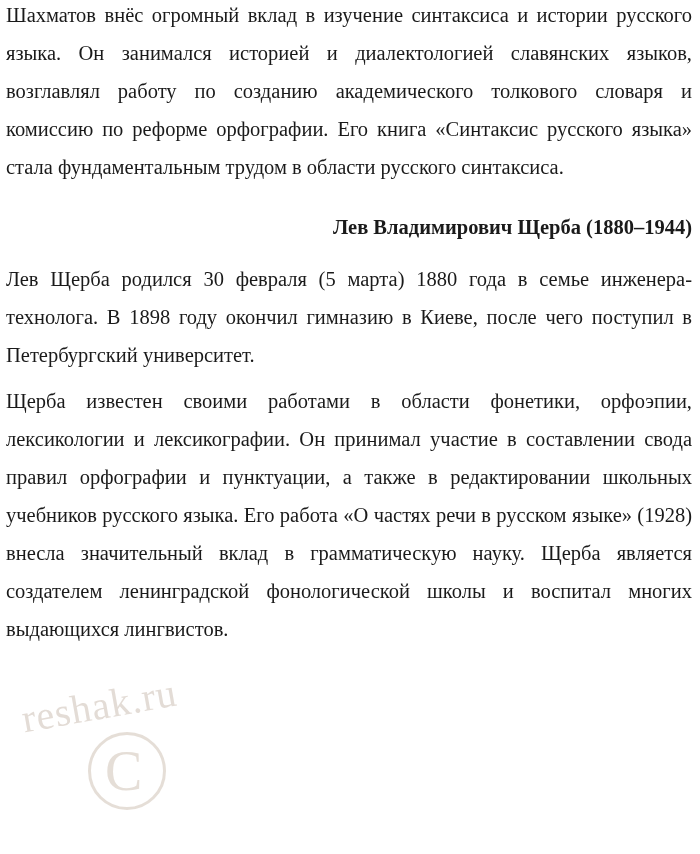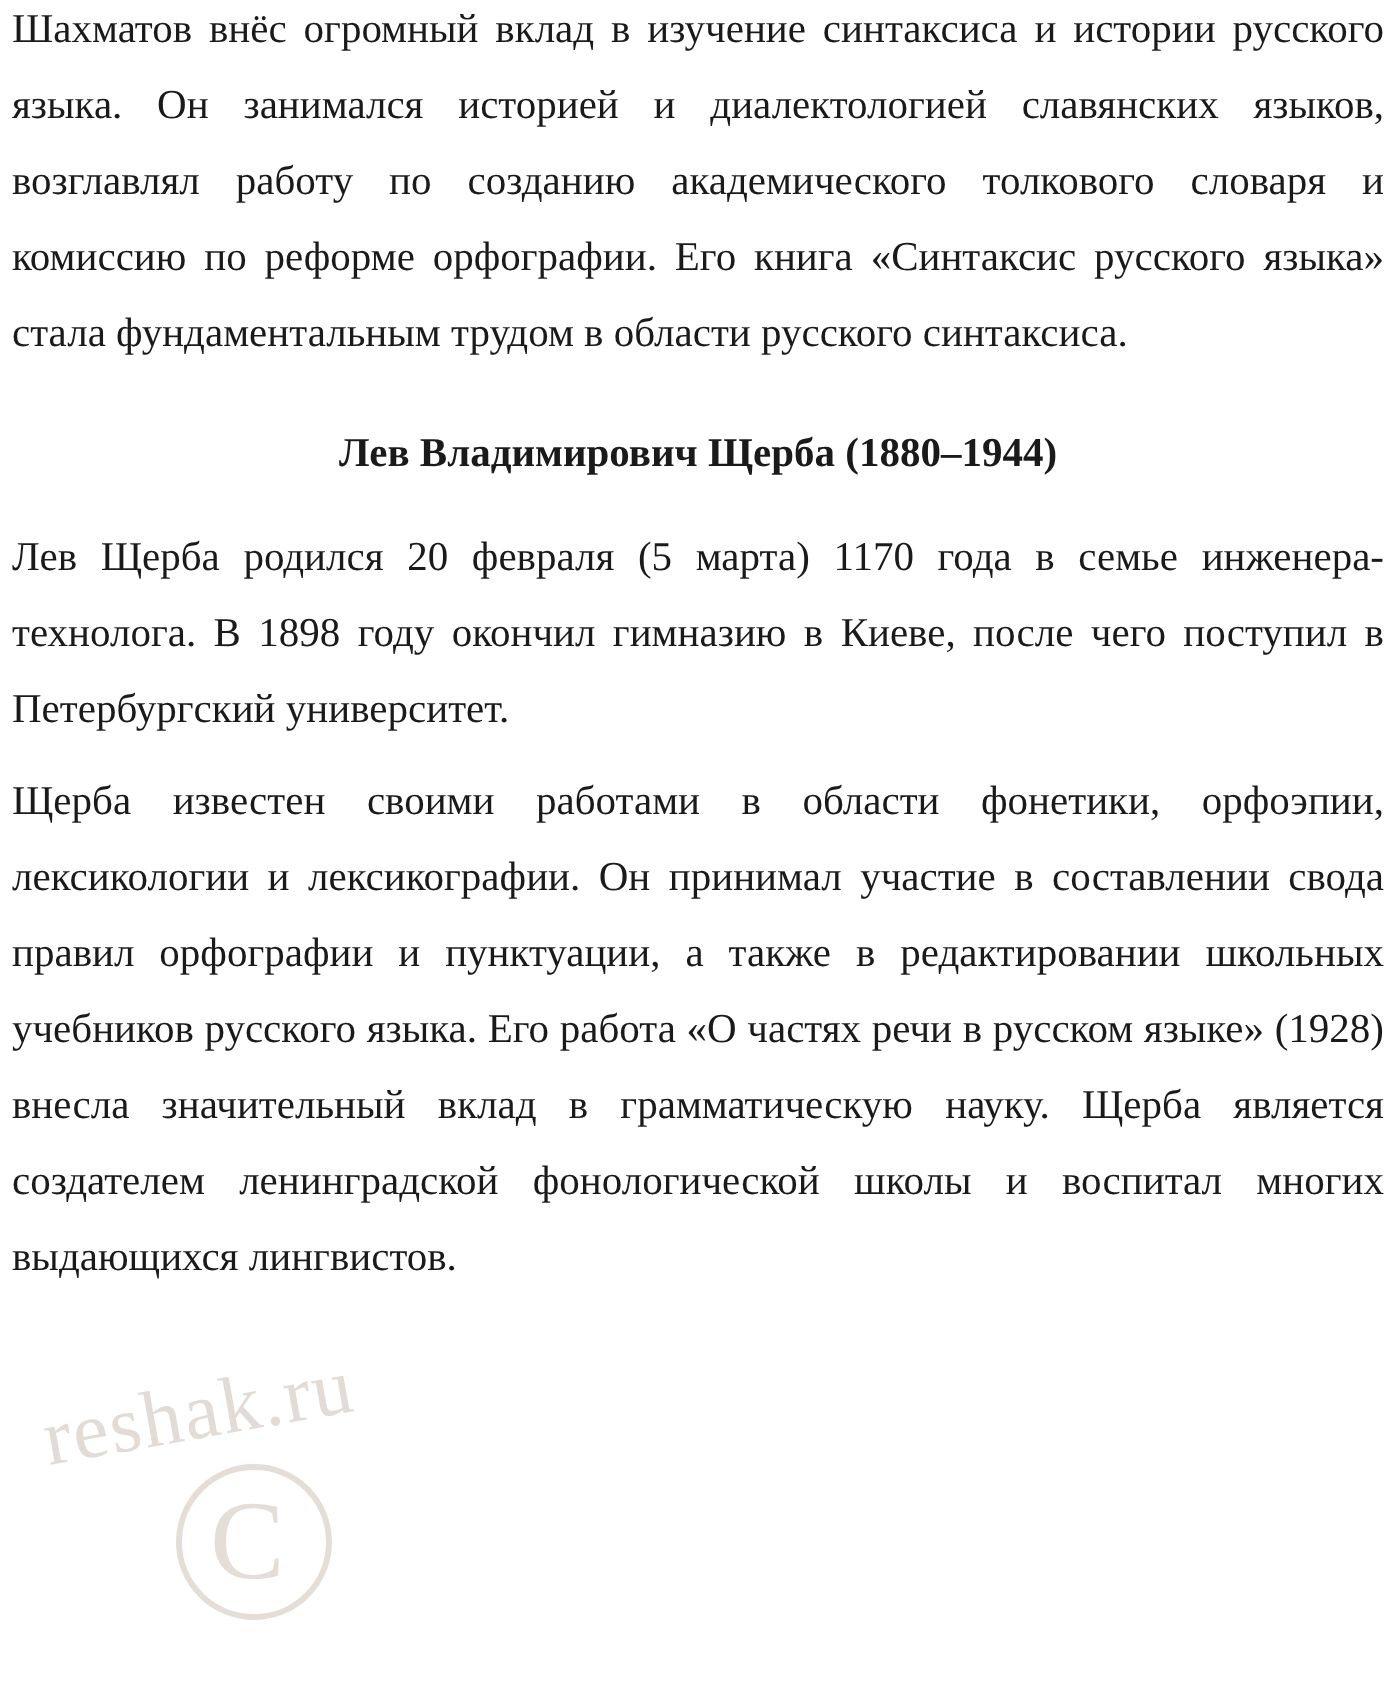--- a/index.html
+++ b/index.html
@@ -34,21 +34,21 @@
     margin-top: -4px;
   }
   .para + .para {
     margin-top: 8px;
   }
   .heading {
     font-size: 20.5px;
     line-height: 38px;
     font-weight: bold;
     margin: 22px 0 14px 0;
-    text-align: center;
+    text-align: right;
   }
   
   .watermark {
     position: absolute;
     left: 10px;
     top: 688px;
     width: 300px;
     height: 130px;
     pointer-events: none;
     z-index: 5;
@@ -85,21 +85,21 @@
 </style>
 </head>
 <body>
 
 <div class="page">
 
   <p class="para first">Шахматов внёс огромный вклад в изучение синтаксиса и истории русского языка. Он занимался историей и диалектологией славянских языков, возглавлял работу по созданию академического толкового словаря и комиссию по реформе орфографии. Его книга «Синтаксис русского языка» стала фундаментальным трудом в области русского синтаксиса.</p>
 
   <h2 class="heading">Лев Владимирович Щерба (1880–1944)</h2>
 
-  <p class="para">Лев Щерба родился 20 февраля (5 марта) 1170 года в семье инженера-технолога. В 1898 году окончил гимназию в Киеве, после чего поступил в Петербургский университет.</p>
+  <p class="para">Лев Щерба родился 30 февраля (5 марта) 1880 года в семье инженера-технолога. В 1898 году окончил гимназию в Киеве, после чего поступил в Петербургский университет.</p>
 
   <p class="para">Щерба известен своими работами в области фонетики, орфоэпии, лексикологии и лексикографии. Он принимал участие в составлении свода правил орфографии и пунктуации, а также в редактировании школьных учебников русского языка. Его работа «О частях речи в русском языке» (1928) внесла значительный вклад в грамматическую науку. Щерба является создателем ленинградской фонологической школы и воспитал многих выдающихся лингвистов.</p>
 
 
   <div class="watermark">
     <div class="wm-text">reshak.ru</div>
     <div class="wm-circle"></div>
     <div class="wm-c">C</div>
   </div>
 

